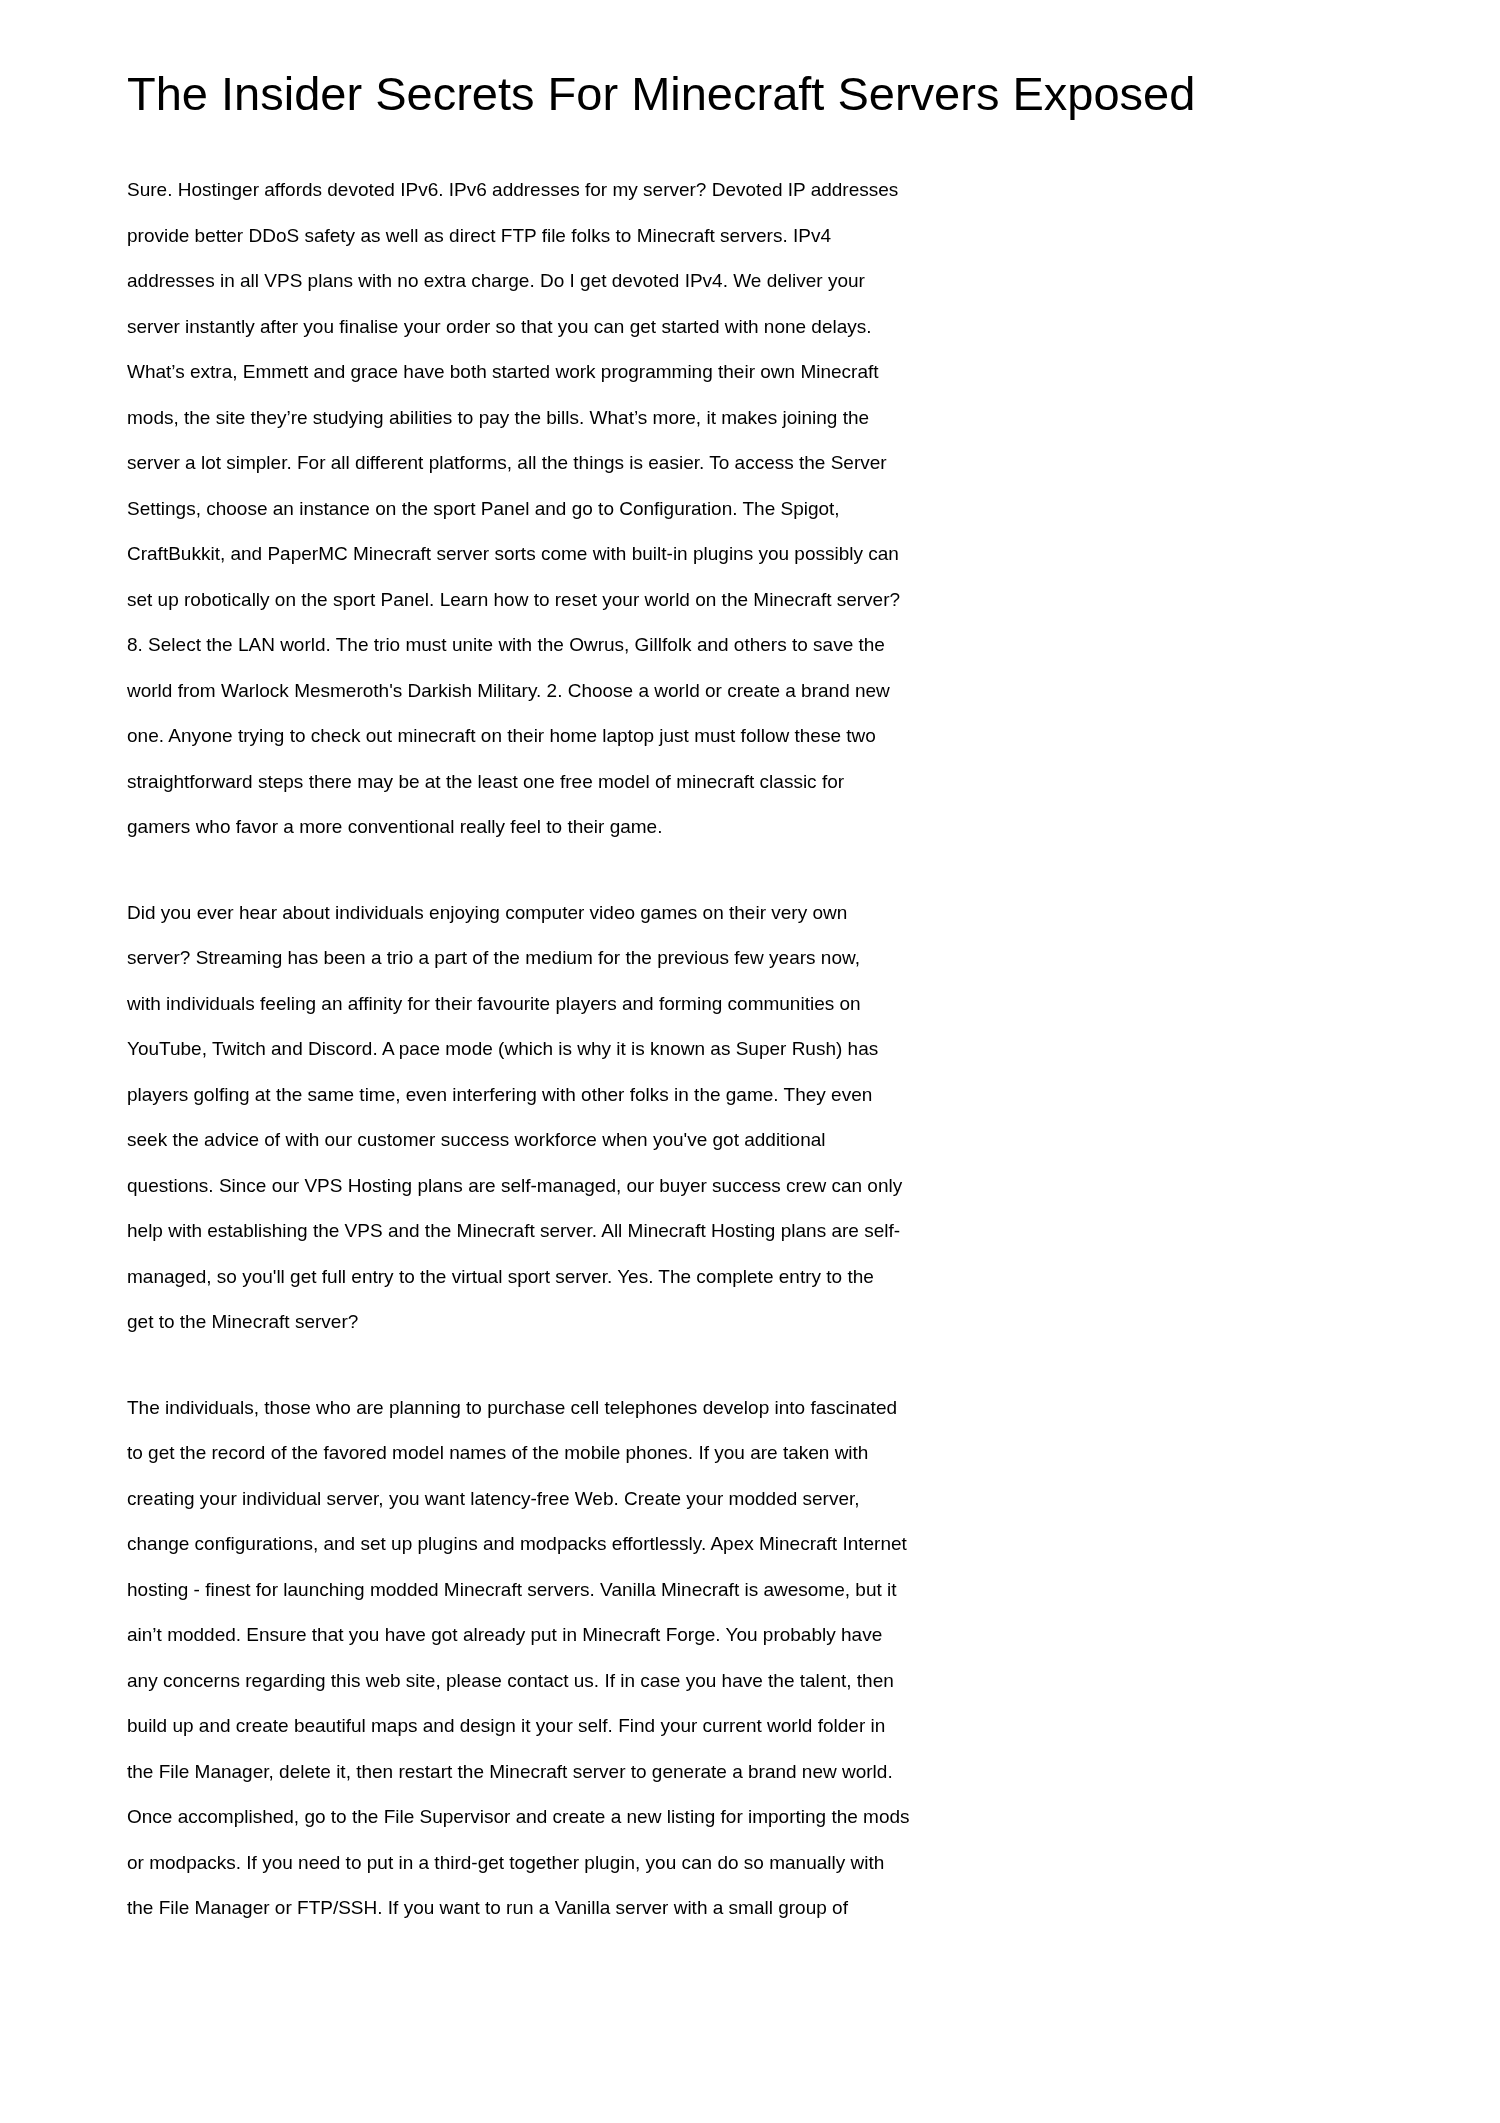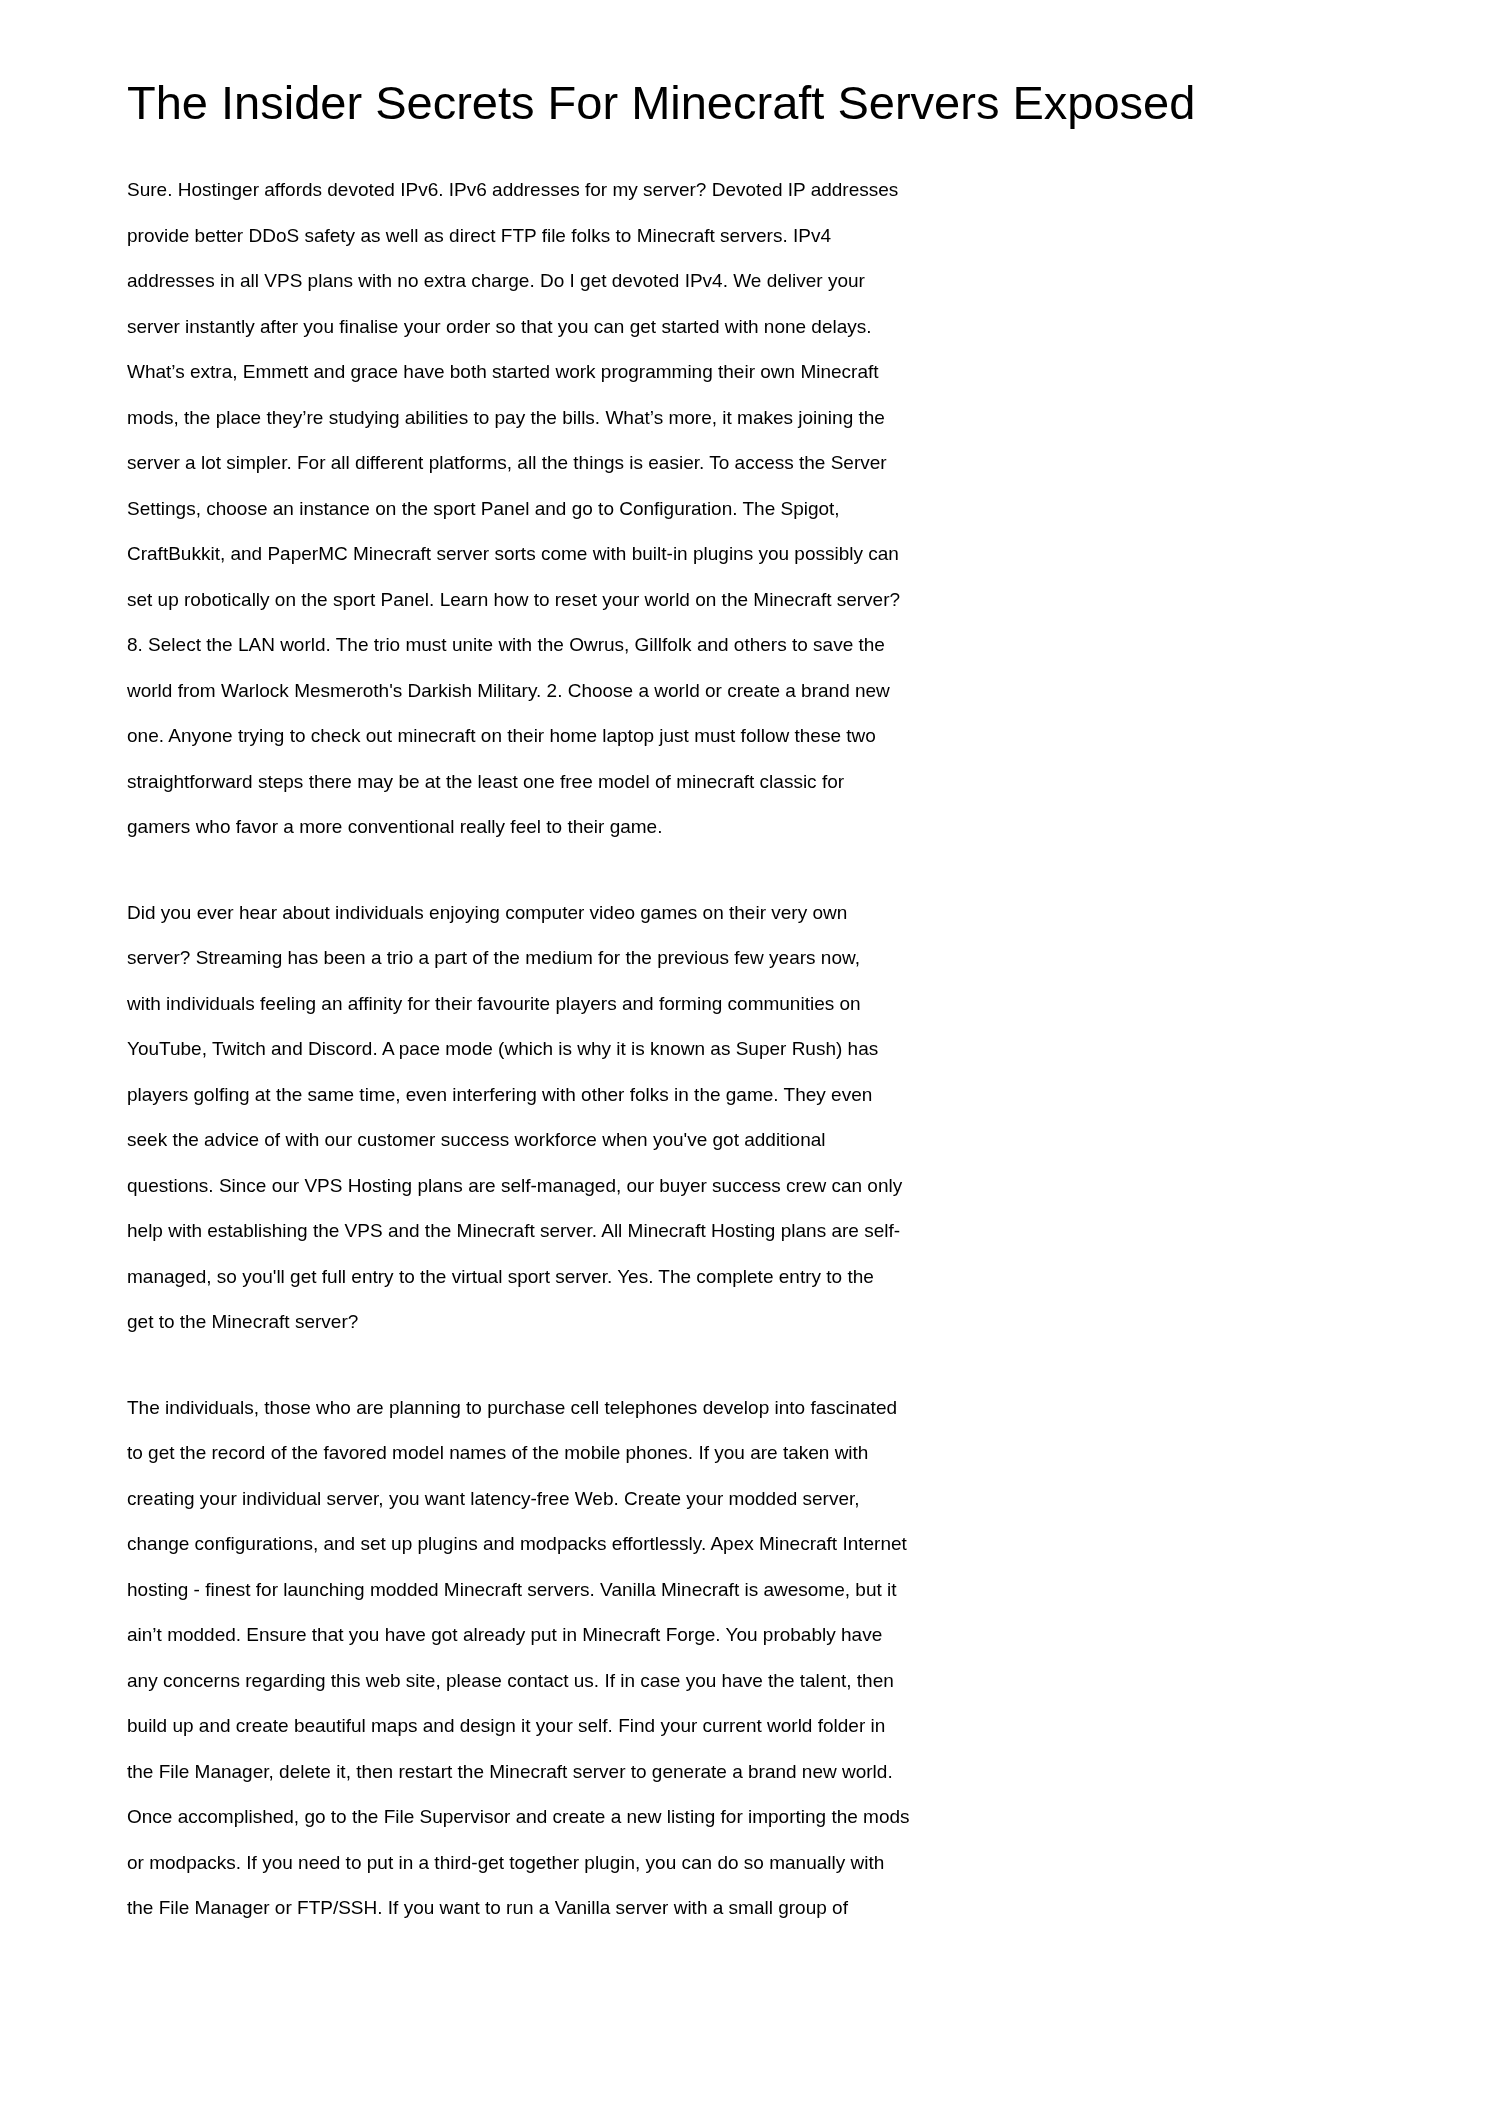--- a/index.html
+++ b/index.html
@@ -17,21 +17,21 @@
     }
     .page {
       position: absolute;
       left: 127px;
       top: 0;
       width: 1260px;
     }
     .doc-title {
       position: absolute;
       left: 0;
-      top: 75px;
+      top: 66px;
       margin: 0;
       font-size: 47px;
       font-weight: normal;
       line-height: 56px;
       white-space: nowrap;
       letter-spacing: 0px;
     }
     .doc-body {
       position: absolute;
       left: 0;
@@ -54,21 +54,21 @@
 <div class="page">
   <h1 class="doc-title">The Insider Secrets For Minecraft Servers Exposed</h1>
 
   <div class="doc-body">
     <p class="para">
         <span class="line">Sure. Hostinger affords devoted IPv6. IPv6 addresses for my server? Devoted IP addresses</span>
         <span class="line">provide better DDoS safety as well as direct FTP file folks to Minecraft servers. IPv4</span>
         <span class="line">addresses in all VPS plans with no extra charge. Do I get devoted IPv4. We deliver your</span>
         <span class="line">server instantly after you finalise your order so that you can get started with none delays.</span>
         <span class="line">What’s extra, Emmett and grace have both started work programming their own Minecraft</span>
-        <span class="line">mods, the place they’re studying abilities to pay the bills. What’s more, it makes joining the</span>
+        <span class="line">mods, the site they’re studying abilities to pay the bills. What’s more, it makes joining the</span>
         <span class="line">server a lot simpler. For all different platforms, all the things is easier. To access the Server</span>
         <span class="line">Settings, choose an instance on the sport Panel and go to Configuration. The Spigot,</span>
         <span class="line">CraftBukkit, and PaperMC Minecraft server sorts come with built-in plugins you possibly can</span>
         <span class="line">set up robotically on the sport Panel. Learn how to reset your world on the Minecraft server?</span>
         <span class="line">8. Select the LAN world. The trio must unite with the Owrus, Gillfolk and others to save the</span>
         <span class="line">world from Warlock Mesmeroth's Darkish Military. 2. Choose a world or create a brand new</span>
         <span class="line">one. Anyone trying to check out minecraft on their home laptop just must follow these two</span>
         <span class="line">straightforward steps there may be at the least one free model of minecraft classic for</span>
         <span class="line">gamers who favor a more conventional really feel to their game.</span>
       </p>

